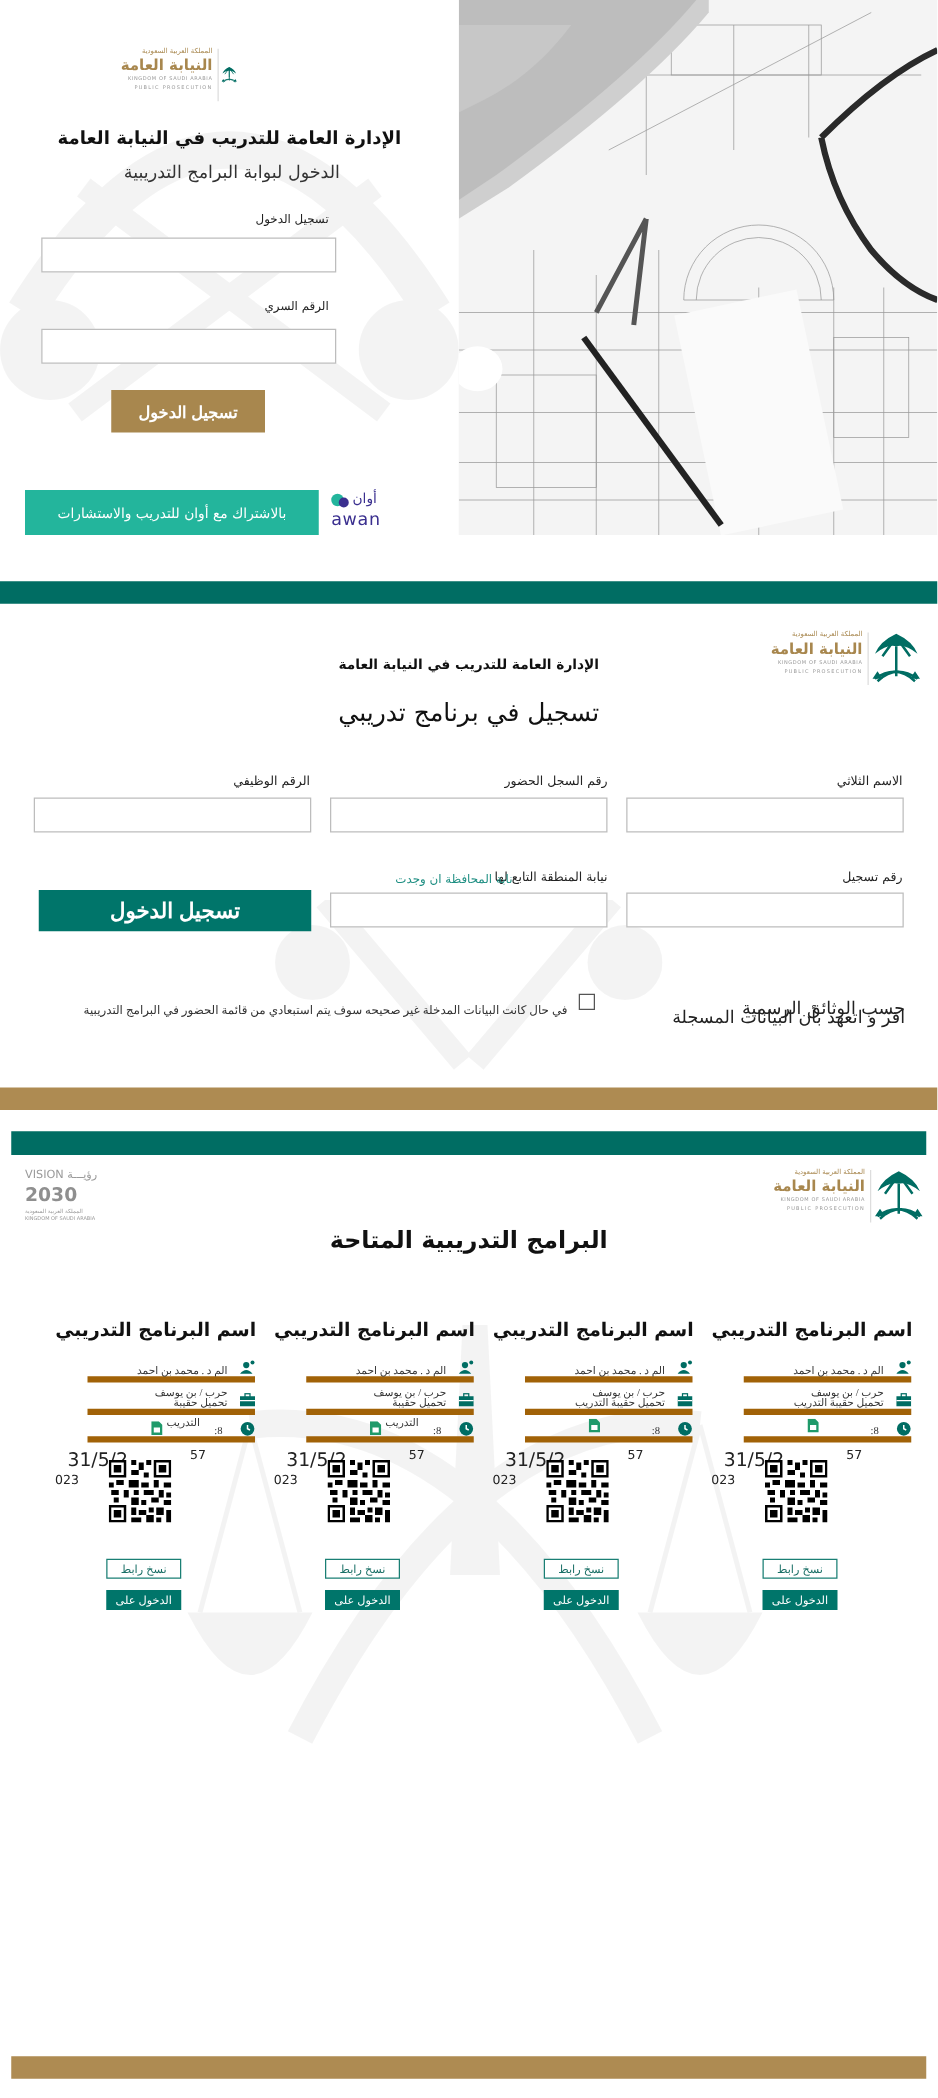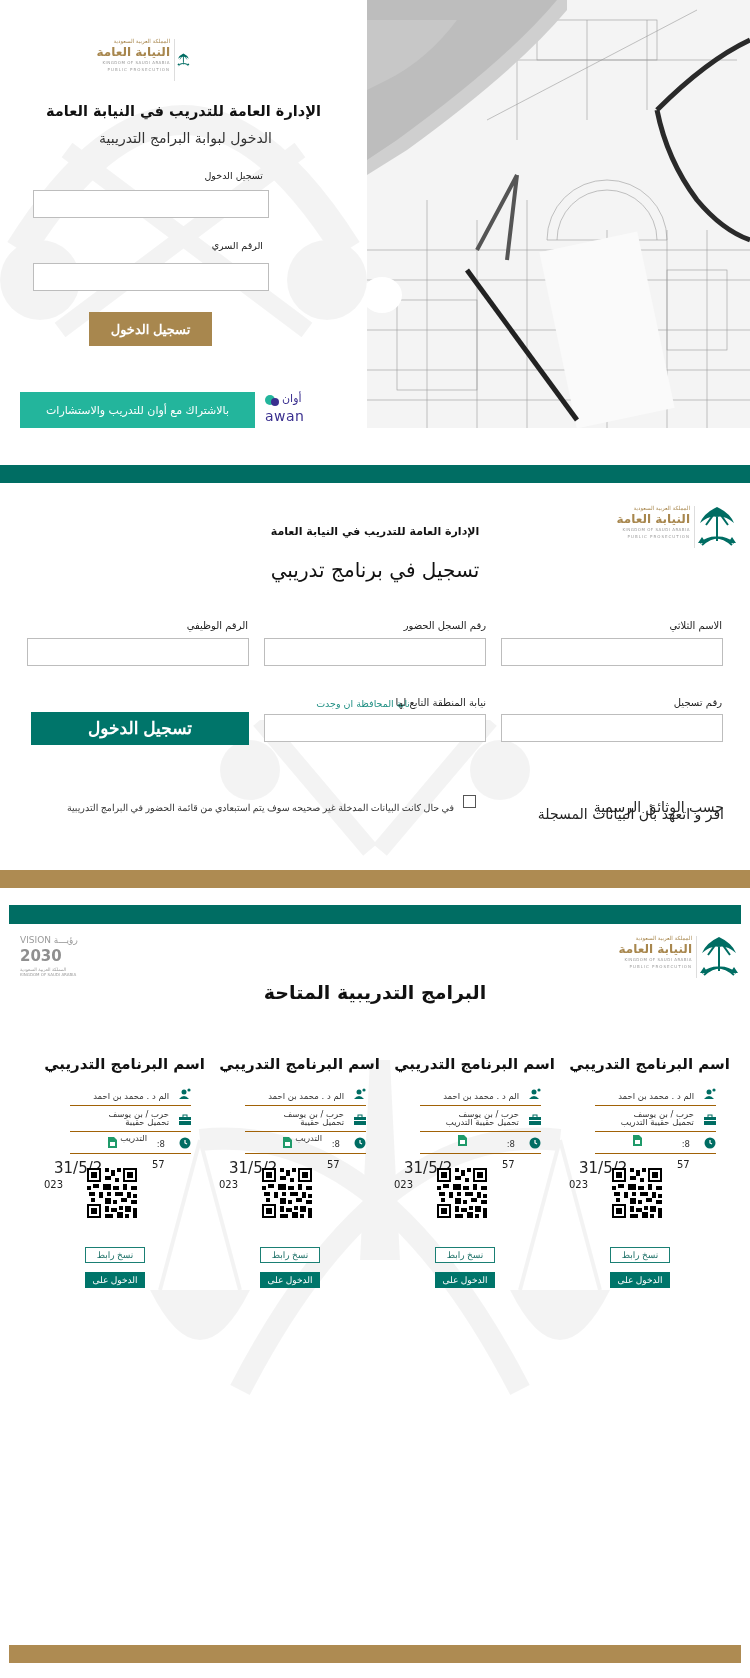--- a/index.html
+++ b/index.html
@@ -43,21 +43,21 @@
   .chk { left: 463px; top: 795px; width: 13px; height: 13px; border: 1px solid #555; background: #fff; }
   .chk-text { right: 296px; top: 802px; font-size: 9.5px; color: #333; white-space: nowrap; font-family: Liberation Serif, serif; }
 
   
   .s3-logo { left: 614px; top: 933px; width: 125px; height: 48px; }
   .vision { left: 20px; top: 935px; width: 70px; height: 45px; }
   .s3-title { left: 0; width: 750px; top: 965px; text-align: center; font-size: 19px; font-weight: bold; color: #111; margin-top: 16px; }
 
   .card { position: absolute; top: 1052px; width: 170px; height: 240px; }
   .card-title { position: absolute; right: 5px; top: 3px; font-size: 15px; font-weight: bold; color: #111; white-space: nowrap; }
-  .row { position: absolute; right: 19px; left: 30px; border-bottom: 1px solid #a16207; }
+  .row { position: absolute; right: 6px; left: 30px; border-bottom: 5px solid #a16207; font-family: Liberation Serif, serif; }
   .row .ic { position: absolute; right: 0; width: 12px; height: 12px; }
   .row .tx { position: absolute; right: 22px; font-size: 8.5px; color: #333; text-align: right; line-height: 9px; white-space: nowrap; }
   .date-a { position: absolute; left: 14px; top: 107px; font-size: 15px; color: #222; direction: ltr; }
   .date-b { position: absolute; left: 4px; top: 127px; font-size: 10px; color: #222; direction: ltr; }
   .num57 { position: absolute; left: 112px; top: 107px; font-size: 10px; color: #222; direction: ltr; }
   .qr { position: absolute; left: 47px; top: 116px; width: 50px; height: 50px; }
   .copy-btn { position: absolute; left: 45px; top: 195px; width: 60px; height: 16px; border: 1px solid #1a7f74; background: #fff; color: #1a6f66; font-size: 9px; display: flex; align-items: center; justify-content: center; }
   .enter-btn { position: absolute; left: 45px; top: 220px; width: 60px; height: 16px; background: #00756a; color: #fff; font-size: 9px; display: flex; align-items: center; justify-content: center; border: none; }
 </style>
 </head>

